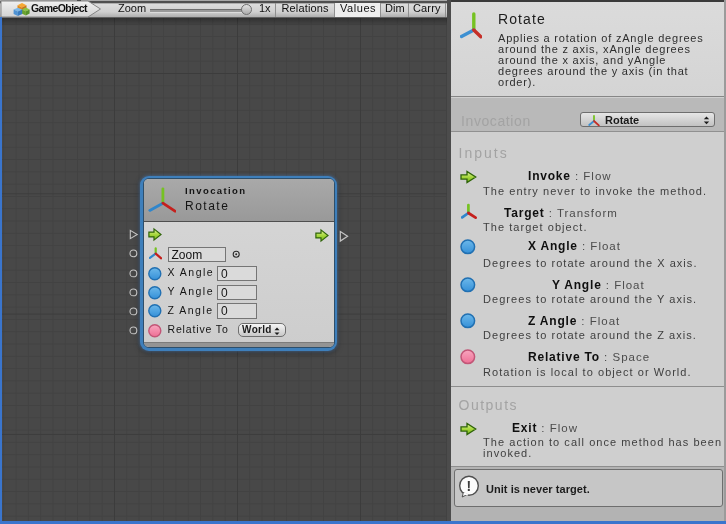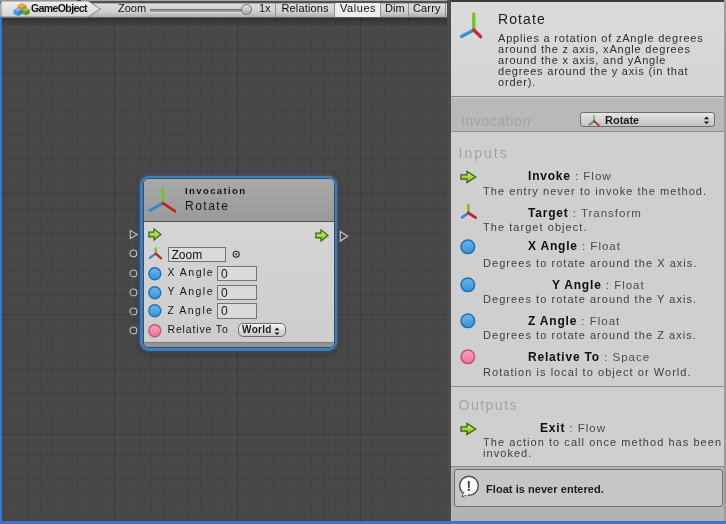--- a/index.html
+++ b/index.html
@@ -250,21 +250,21 @@
 </svg>
 <div class="plabel" style="left:484px;top:169px">Invoke <span class="ptype">: Flow</span></div>
 <div class="psub" style="left:483px;top:185px">The entry never to invoke the method.</div>
 <svg class="abs" style="left:460.5px;top:202.5px" width="16" height="17" viewBox="0 0 16 17">
   <g stroke-linecap="round" fill="none">
     <path d="M7.4 2 L7.4 10" stroke="#76c222" stroke-width="2.7"></path>
     <path d="M7.4 10 L1.2 14.4" stroke="#2f86cc" stroke-width="2.7"></path>
     <path d="M7.4 10 L14.6 14.7" stroke="#c5201d" stroke-width="2.7"></path>
   </g>
 </svg>
-<div class="plabel" style="left:484px;top:205.5px">Target <span class="ptype">: Transform</span></div>
+<div class="plabel" style="left:460px;top:205.5px">Target <span class="ptype">: Transform</span></div>
 <div class="psub" style="left:483px;top:220.5px">The target object.</div>
 <svg class="abs" style="left:460.2px;top:239px" width="16" height="16" viewBox="0 0 16 16">
   <circle cx="7.8" cy="7.8" r="6.8" fill="url(#bgrad)" stroke="#2170b2" stroke-width="1.5"></circle>
 </svg>
 <div class="plabel" style="left:484px;top:239px">X Angle <span class="ptype">: Float</span></div>
 <div class="psub" style="left:483px;top:256.5px">Degrees to rotate around the X axis.</div>
 <svg class="abs" style="left:460.2px;top:276.8px" width="16" height="16" viewBox="0 0 16 16">
   <circle cx="7.8" cy="7.8" r="6.8" fill="url(#bgrad)" stroke="#2170b2" stroke-width="1.5"></circle>
 </svg>
 <div class="plabel" style="left:508px;top:277.5px">Y Angle <span class="ptype">: Float</span></div>
@@ -276,25 +276,25 @@
 <div class="psub" style="left:483px;top:328.5px">Degrees to rotate around the Z axis.</div>
 <svg class="abs" style="left:460.2px;top:349px" width="16" height="16" viewBox="0 0 16 16">
   <circle cx="7.8" cy="7.8" r="6.8" fill="url(#pgrad)" stroke="#c25677" stroke-width="1.5"></circle>
 </svg>
 <div class="plabel" style="left:484px;top:349.5px">Relative To <span class="ptype">: Space</span></div>
 <div class="psub" style="left:483px;top:365.5px">Rotation is local to object or World.</div>
 <div class="ptitle" style="left:458.5px;top:396.5px;letter-spacing:1.5px">Outputs</div>
 <svg class="abs" style="left:459.5px;top:421.5px" width="17" height="14" viewBox="0 0 17 14">
   <path d="M1 4.9 H7 V1.5 L15.7 7 L7 12.5 V9.1 H1 Z" fill="url(#ggrad)" stroke="#2f6409" stroke-width="1.3"></path>
 </svg>
-<div class="plabel" style="left:496px;top:421px">Exit <span class="ptype">: Flow</span></div>
+<div class="plabel" style="left:468px;top:421px">Exit <span class="ptype">: Flow</span></div>
 <div class="psub" style="left:483px;top:436.5px;line-height:11.3px">The action to call once method has been<br>invoked.</div>
 <svg class="abs" style="left:458px;top:475px" width="24" height="24" viewBox="0 0 24 24">
   <ellipse cx="11" cy="10.8" rx="9.3" ry="9.5" fill="#fcfcfc" stroke="#4f4f4f" stroke-width="1.4"></ellipse>
   <path d="M5.5 17.5 L4.2 22 L9.5 19.4 Z" fill="#fcfcfc" stroke="#4f4f4f" stroke-width="1"></path>
   <path d="M5.8 18.2 L9.8 19.8" stroke="#fcfcfc" stroke-width="2"></path>
   <text x="8.6" y="15.6" font-family="Liberation Sans" font-size="14" font-weight="bold" fill="#3c3c3c">!</text>
 </svg>
-<div class="abs" style="left:486px;top:482.5px;font-size:11px;font-weight:bold;color:#1c1c1c;letter-spacing:0.05px">Float is never entered.</div>
+<div class="abs" style="left:486px;top:482.5px;font-size:11px;font-weight:bold;color:#1c1c1c;letter-spacing:0.05px">Unit is never target.</div>
 <div class="abs" id="ptopline"></div>
 <div class="abs" id="pedge"></div>
 <div class="abs" id="blueL"></div>
 <div class="abs" id="blueB"></div>
 
 </body></html>

